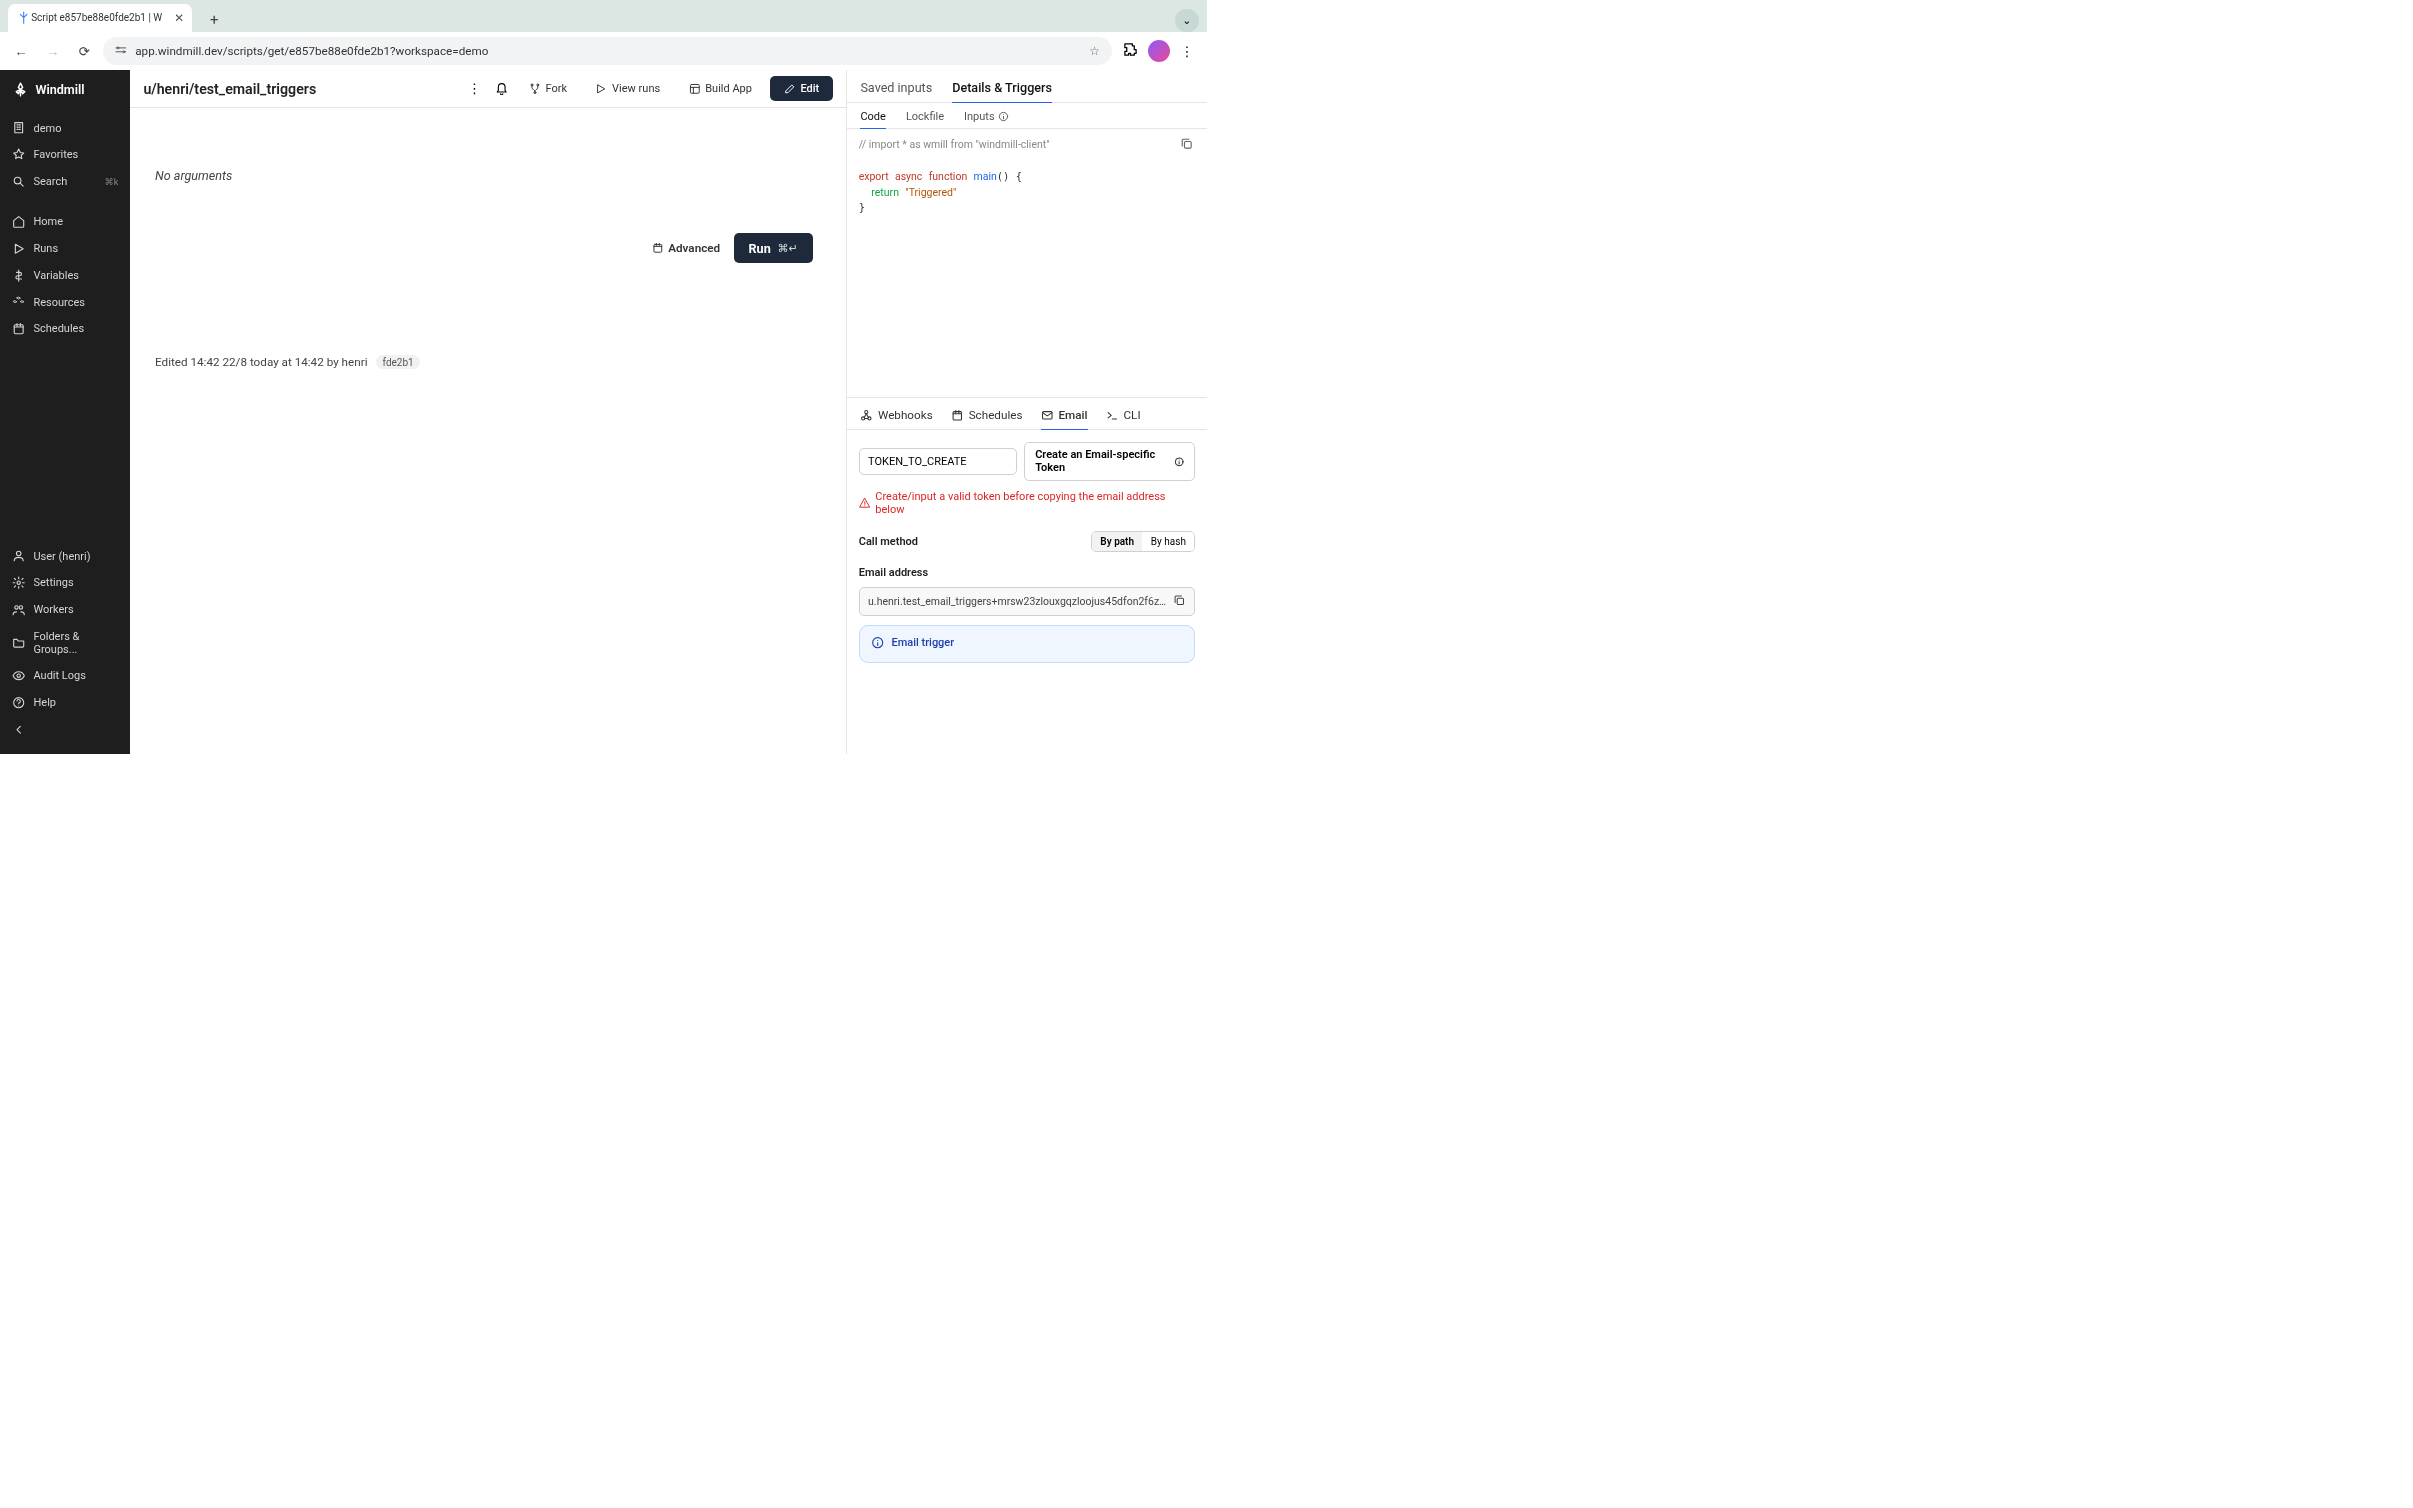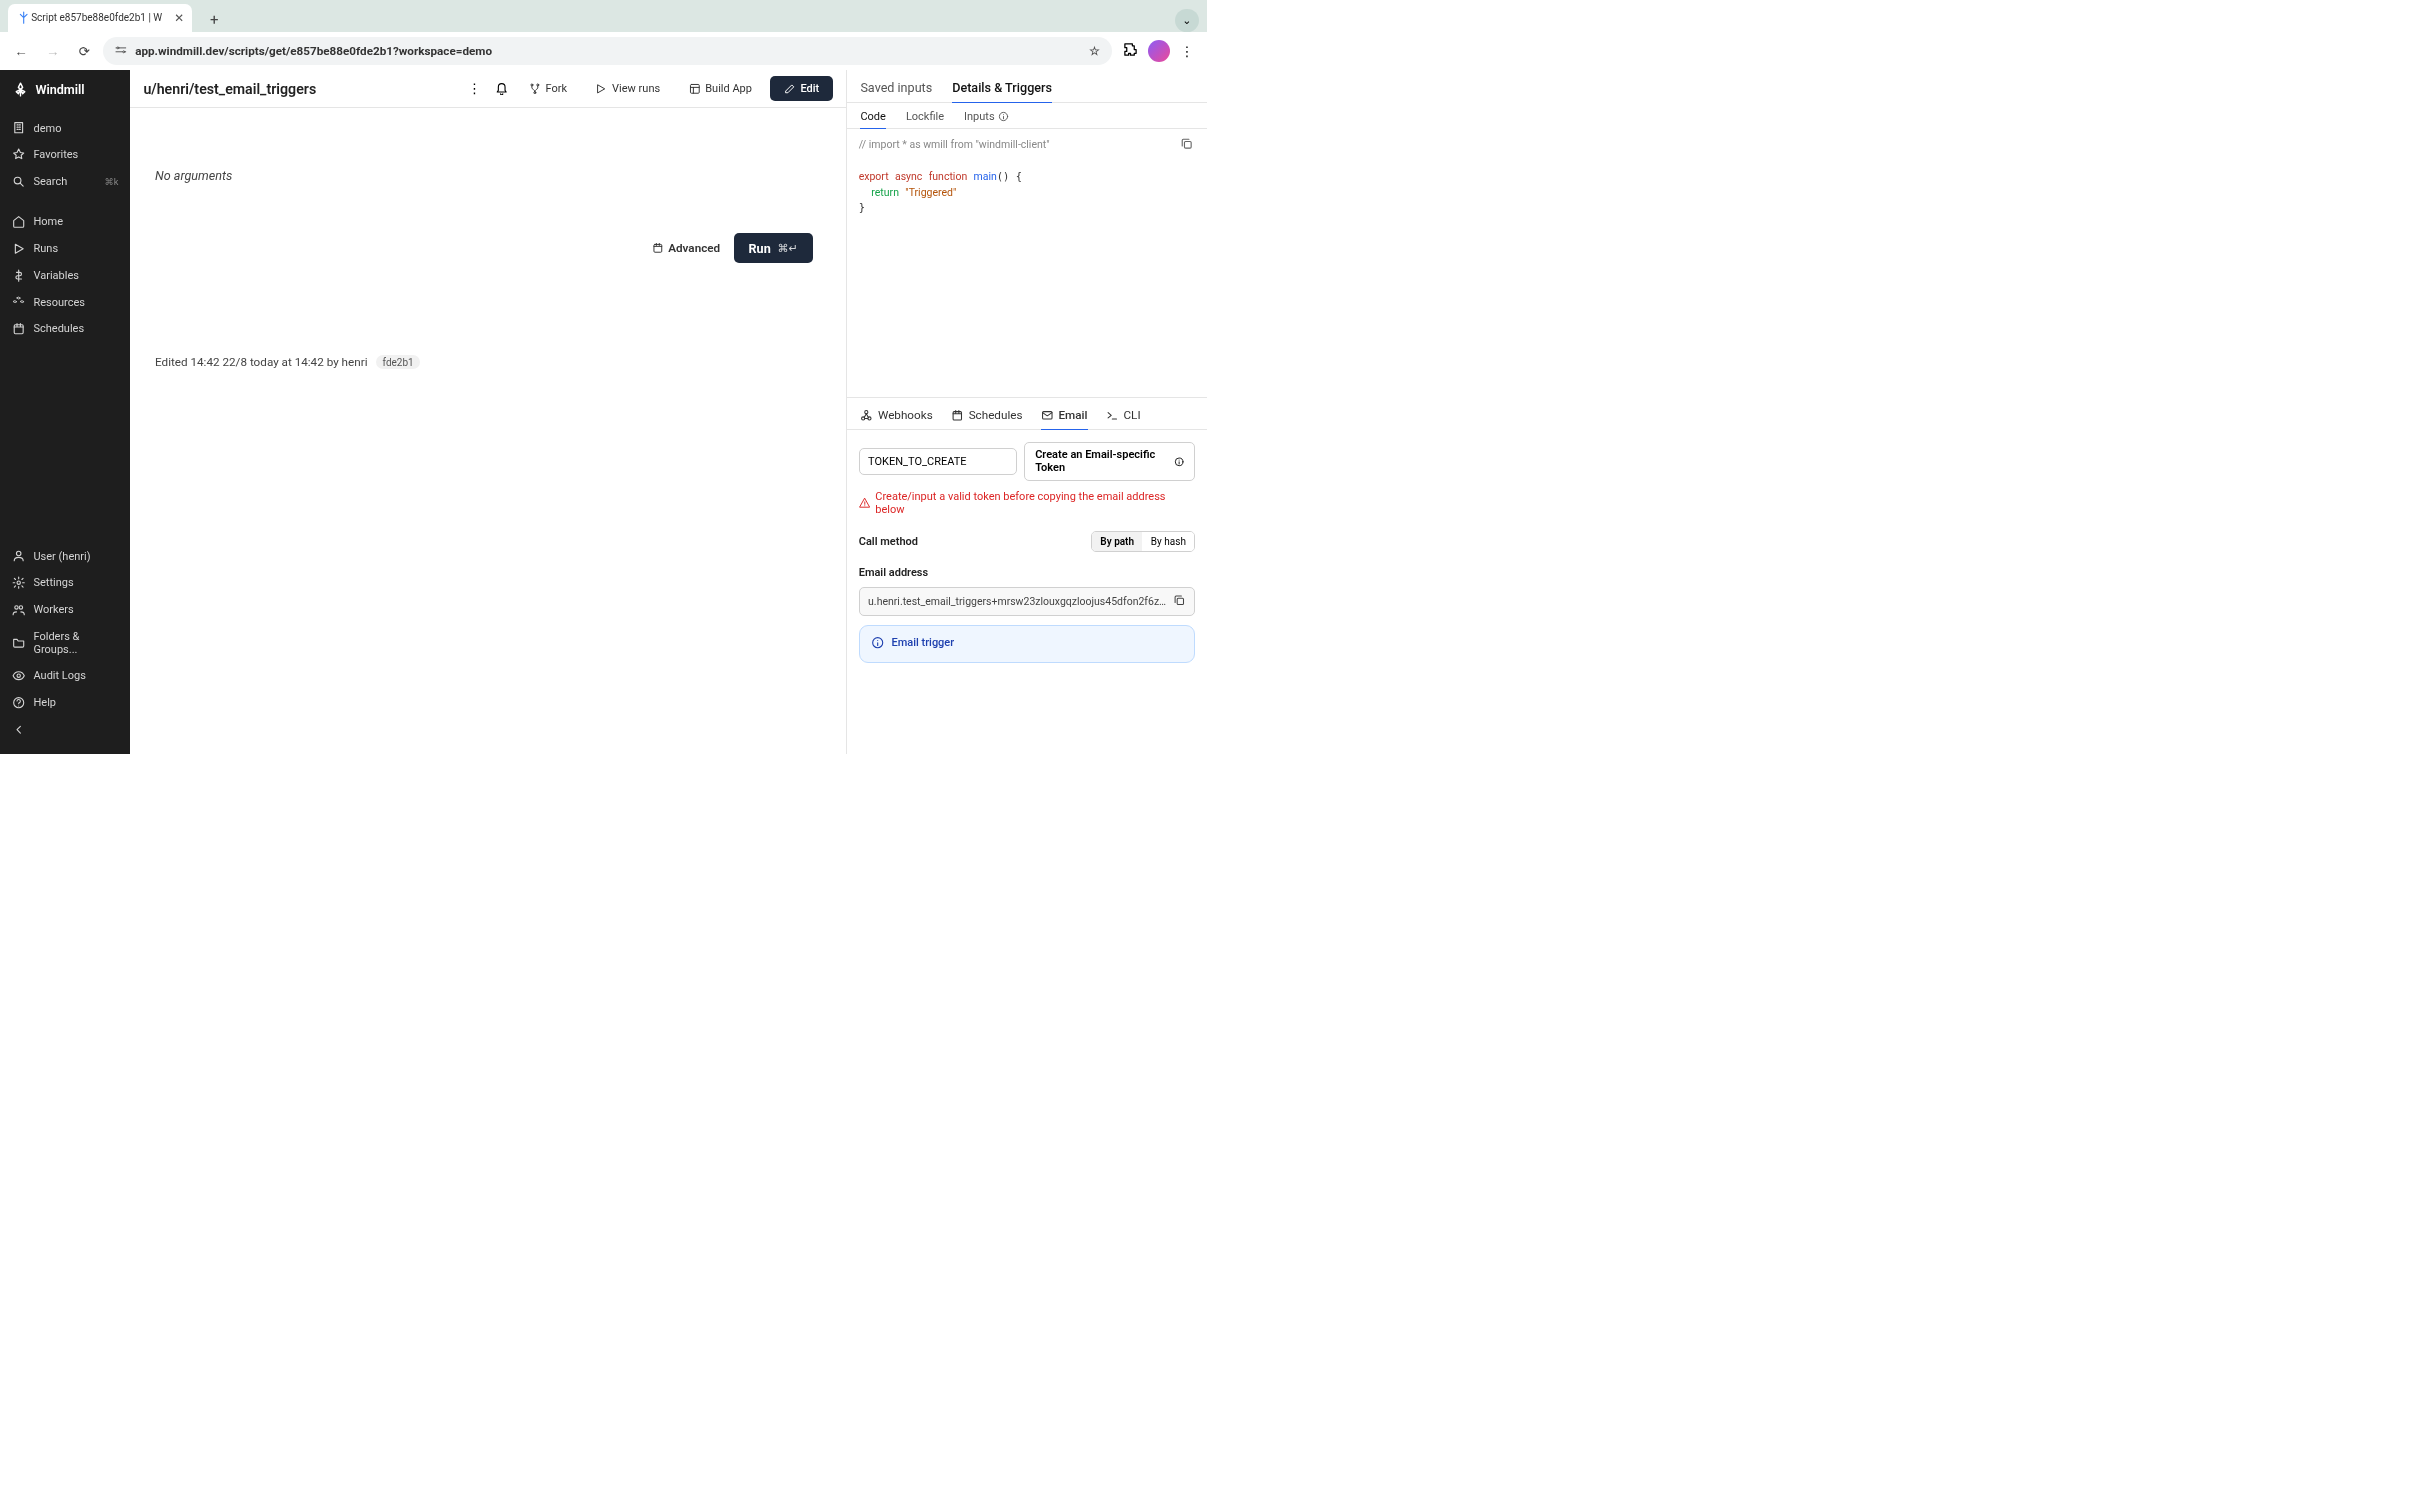--- a/index.html
+++ b/index.html
@@ -12,21 +12,21 @@
 .tab .favicon { width: 13.4px; height: 13.4px; display: flex; align-items: center; justify-content: center; color: #3b82f6; }
 .tab .title { flex: 1; overflow: hidden; white-space: nowrap; text-overflow: ellipsis; }
 .tab .close { font-size: 11.7px; color: #555; cursor: pointer; }
 .new-tab { width: 23.5px; height: 23.5px; display: flex; align-items: center; justify-content: center; font-size: 15px; color: #444; margin-left: 3.4px; }
 .chrome-right { margin-left: auto; margin-right: 8.4px; display: flex; align-items: center; }
 .chrome-dropdown { width: 23.5px; height: 23.5px; border-radius: 50%; background: #c7d9d4; display: flex; align-items: center; justify-content: center; font-size: 11px; }
 
 .toolbar-row { height: 38px; background: #fff; border-top-left-radius: 0; display: flex; align-items: center; padding: 0 8.4px; gap: 6.7px; }
 .nav-btn { width: 25px; height: 25px; display: flex; align-items: center; justify-content: center; color: #444; font-size: 13.4px; }
 .nav-btn.disabled { color: #bbb; }
-.url-bar { flex: 1; background: #f1f3f4; border-radius: 15px; height: 28.5px; display: flex; align-items: center; padding: 0 11.7px; gap: 8.4px; font-size: 11.7px; color: #333; font-weight: bold; }
+.url-bar { flex: 1; background: #f1f3f4; border-radius: 15px; height: 28.5px; display: flex; align-items: center; padding: 0 11.7px; gap: 8.4px; font-size: 11.7px; color: #333; }
 .url-bar .tune { color: #555; }
 .url-bar .star { margin-left: auto; color: #555; }
 .toolbar-icons { display: flex; align-items: center; gap: 10px; padding: 0 5px; }
 .avatar { width: 22px; height: 22px; border-radius: 50%; background: linear-gradient(135deg,#8b5cf6,#ec4899); }
 
 
 .app { flex: 1; display: flex; min-height: 0; }
 .sidebar { width: 130px; background: #1e1e1e; color: #d4d4d4; display: flex; flex-direction: column; font-size: 11px; }
 .logo-row { height: 38px; display: flex; align-items: center; padding: 0 11.7px; gap: 6.7px; font-weight: 600; font-size: 12.6px; color: #fff; }
 .logo-mark { width: 17px; height: 17px; }

